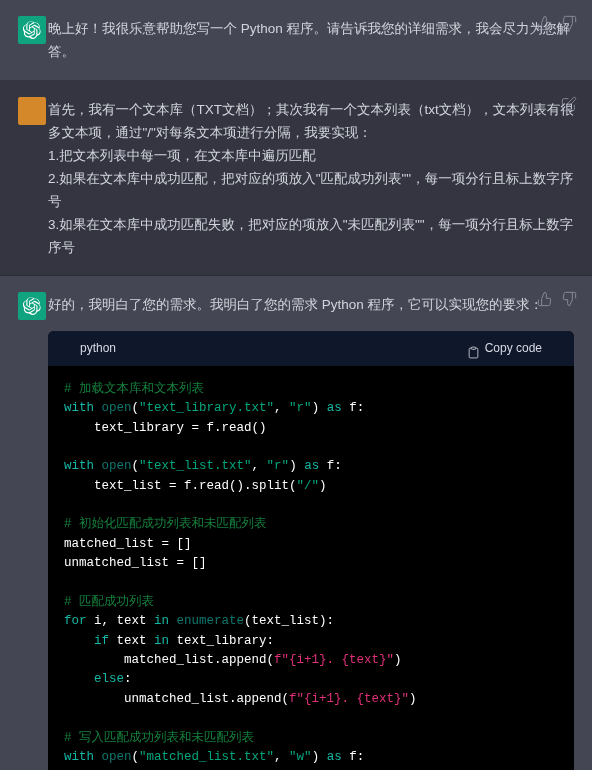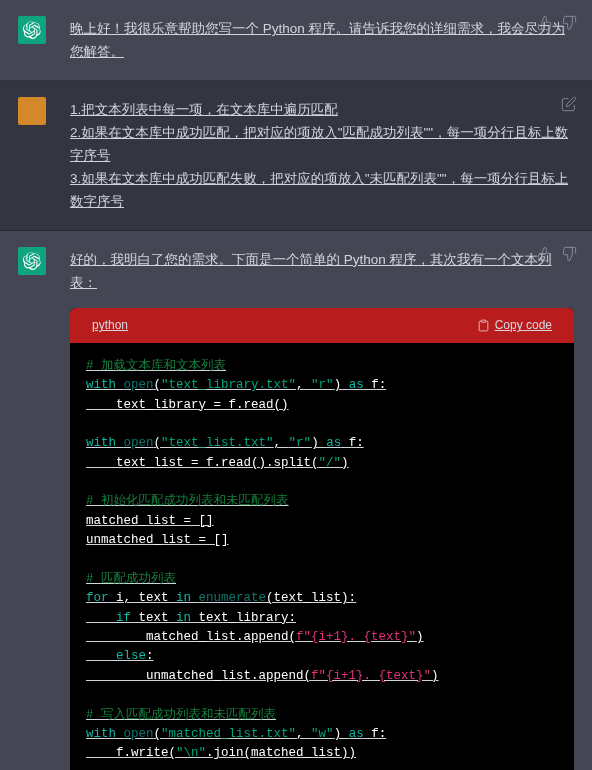--- a/index.html
+++ b/index.html
@@ -6,24 +6,23 @@
 body {
   background: #343541;
   font-family: -apple-system, "Segoe UI", "Microsoft YaHei", sans-serif;
   font-size: 13.5px;
   color: #d1d5db;
   width: 592px;
 }
 .message {
   display: flex;
   padding: 16px 18px;
-  gap: 24px;
+  gap: 2px;
   border-bottom: 1px solid rgba(32,33,35,0.5);
   position: relative;
-  text-decoration: underline;
 }
 .message.assistant {
   background: #444654;
 }
 .avatar {
   width: 28px;
   height: 28px;
   flex-shrink: 0;
   border-radius: 2px;
   display: flex;
@@ -57,31 +56,31 @@
   opacity: 0.65;
 }
 .icon-btn svg { width: 16px; height: 16px; stroke: currentColor; fill: none; stroke-width: 1.5; }
 .code-block {
   margin-top: 14px;
   border-radius: 6px;
   overflow: hidden;
   background: #000;
 }
 .code-header {
-  background: #b91c1c;
+  background: #0f172a;
   color: #d9d9e3;
   font-size: 12px;
-  padding: 7px 22px;
+  padding: 7px 32px;
   display: flex;
   justify-content: space-between;
   align-items: center;
 }
 .copy-btn {
   display: flex;
-  align-items: center;
+  align-items: flex-end;
   gap: 5px;
   cursor: pointer;
   font-size: 12px;
 }
 .copy-btn svg { width: 13px; height: 13px; stroke: currentColor; fill: none; stroke-width: 1.5; }
 pre.code {
   background: #000;
   padding: 14px 16px;
   font-family: "Consolas", "Courier New", monospace;
   font-size: 12.5px;
@@ -117,41 +116,42 @@
         <svg viewBox="0 0 24 24">
           <path d="M17 2v11m5-2V4a2 2 0 00-2-2H6.6a2 2 0 00-2 1.7l-1.1 7a2 2 0 002 2.3H10v6a3 3 0 003 3l4-9"></path>
         </svg>
       </span>
   </div>
 </div>
 
 <div class="message">
   <div class="avatar user"></div>
   <div class="content">
+    <div>首先，我有一个文本库（TXT文档）；其次我有一个文本列表（txt文档），文本列表有很多文本项，通过"/"对每条文本项进行分隔，我要实现：</div>
     <div>1.把文本列表中每一项，在文本库中遍历匹配</div>
     <div>2.如果在文本库中成功匹配，把对应的项放入"匹配成功列表""，每一项分行且标上数字序号</div>
     <div>3.如果在文本库中成功匹配失败，把对应的项放入"未匹配列表""，每一项分行且标上数字序号</div>
   </div>
   <div class="actions">
     <span class="icon-btn">
         <svg viewBox="0 0 24 24">
           <path d="M11 4H4a2 2 0 00-2 2v14a2 2 0 002 2h14a2 2 0 002-2v-7M18.5 2.5a2.1 2.1 0 013 3L12 15l-4 1 1-4 9.5-9.5z"></path>
         </svg>
       </span>
   </div>
 </div>
 
 <div class="message assistant">
   <div class="avatar ai">
     <svg viewBox="0 0 41 41">
         <path fill="#fff" d="M37.5 16.8c.9-2.7.6-5.7-.9-8.1-2.2-3.9-6.7-5.9-11-4.9C23.5 1.5 20.6.2 17.6.4c-4.5.2-8.4 3.1-9.8 7.3-2.8.6-5.2 2.3-6.6 4.8-2.3 3.9-1.7 8.8 1.3 12.1-.9 2.7-.6 5.7.9 8.1 2.2 3.9 6.7 5.9 11 4.9 2 2.3 4.9 3.6 8 3.4 4.5-.2 8.4-3.1 9.8-7.3 2.8-.6 5.2-2.3 6.6-4.8 2.2-3.9 1.7-8.8-1.3-12.1zM22.5 38c-1.9.1-3.7-.6-5.1-1.9l.3-.2 8.4-4.9c.4-.2.7-.7.7-1.2V18l3.6 2.1v9.8c-.1 4.4-3.6 8-7.9 8.1zM5.4 30.8c-1-1.6-1.3-3.6-.9-5.4l.3.2 8.4 4.9c.4.2 1 .2 1.4 0l10.3-5.9v4.1l-8.5 4.9c-3.8 2.2-8.7.9-11-2.8zM3.2 12.4c.9-1.6 2.5-2.9 4.3-3.4v10c0 .5.3.9.7 1.2l10.3 5.9-3.6 2.1-8.5-4.9c-3.8-2.3-5.1-7.1-3.2-10.9zm29.3 6.8l-10.3-5.9 3.6-2.1 8.5 4.9c3.8 2.2 5.1 7.1 2.9 10.9-.9 1.6-2.5 2.9-4.3 3.4v-10c0-.5-.3-1-.4-1.2zm3.5-5.4l-.3-.2-8.4-4.9c-.4-.2-1-.2-1.4 0l-10.3 5.9v-4.1l8.5-4.9c3.8-2.2 8.7-.9 10.9 2.9 1 1.6 1.3 3.5 1 5.3zm-22.3 7.3l-3.6-2.1V9.3c0-4.4 3.6-8 8-8 1.9 0 3.7.7 5.1 1.9l-.3.2-8.4 4.9c-.4.2-.7.7-.7 1.2l-.1 11.6zm1.9-4.2l4.6-2.6 4.6 2.6v5.3l-4.6 2.6-4.6-2.6v-5.3z"></path>
       </svg>
   </div>
   <div class="content">
-    <div>好的，我明白了您的需求。下面是一个简单的 Python 程序，其次我有一个文本列表：</div>
+    <div>好的，我明白了您的需求。我明白了您的需求 Python 程序，它可以实现您的要求：</div>
     <div class="code-block">
       <div class="code-header">
         <span>python</span>
         <span class="copy-btn">
           <svg viewBox="0 0 24 24">
               <path d="M16 4h2a2 2 0 012 2v14a2 2 0 01-2 2H6a2 2 0 01-2-2V6a2 2 0 012-2h2M9 2h6a1 1 0 011 1v2a1 1 0 01-1 1H9a1 1 0 01-1-1V3a1 1 0 011-1z"></path>
             </svg>
           <span>Copy code</span>
         </span>
       </div>

